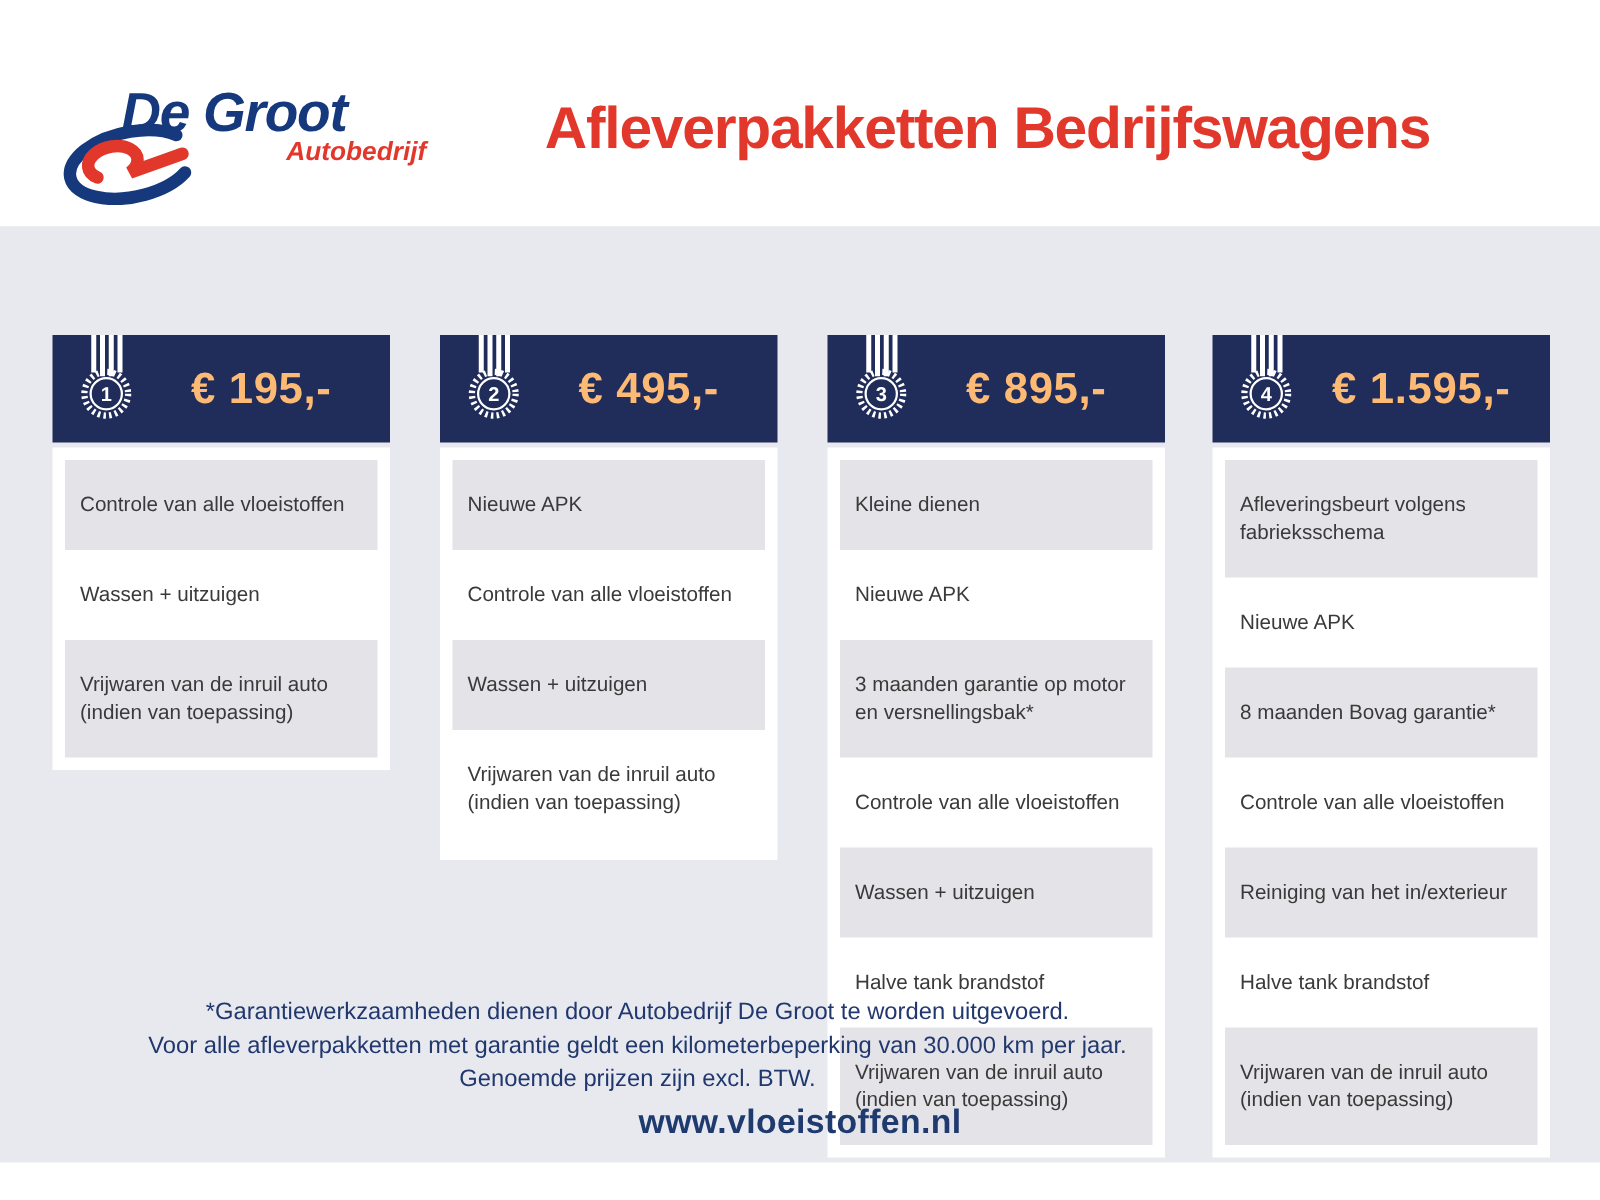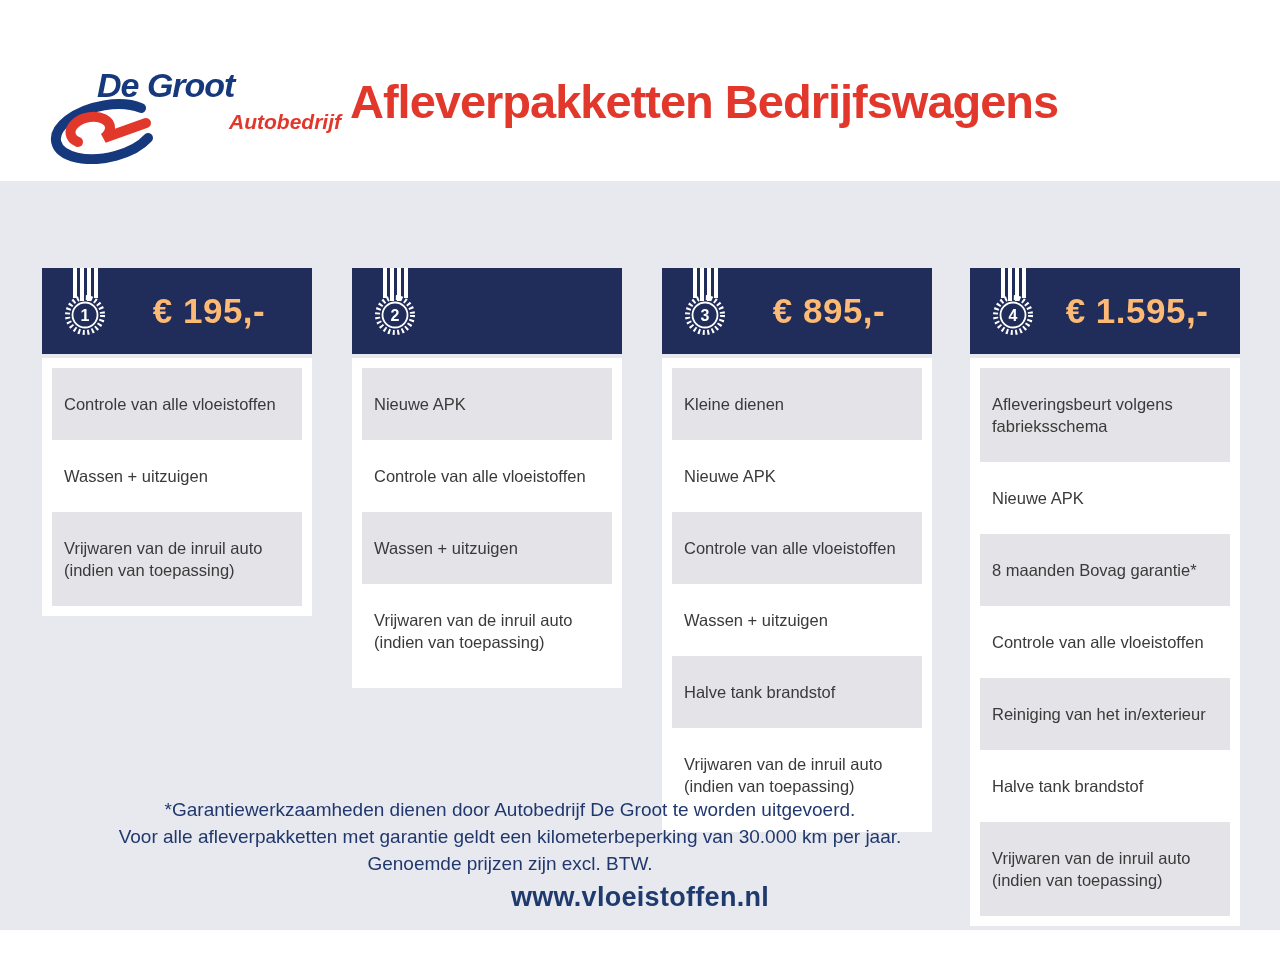--- a/index.html
+++ b/index.html
@@ -5,29 +5,29 @@
   html,body { margin:0; padding:0; background:#ffffff; }
   .page {
     position:relative; width:1280px; height:960px; background:#ffffff;
     font-family:"Liberation Sans", sans-serif; overflow:hidden;
   }
   
   .gray-band { position:absolute; left:0; top:181px; width:1280px; height:749px; background:#e8e9ee; }
   .logo { position:absolute; left:42px; top:58px; width:260px; height:110px; }
   .logo-swoosh { position:absolute; left:2px; top:40px; }
   .logo-line1 {
-    position:absolute; left:55px; top:8px; font-size:34px; font-weight:bold; font-style:italic;
+    position:absolute; left:55px; top:8px; font-size:44px; font-weight:bold; font-style:italic;
     color:#16387c; letter-spacing:-1px; white-space:nowrap;
   }
   .logo-line2 {
     position:absolute; left:155px; top:52px; font-size:21px; font-weight:bold; font-style:italic;
     color:#e2382c; white-space:nowrap;margin-left:32px;
   }
   .main-title {
-    position:absolute; left:350px; top:74px; width:880px; text-align:left;
+    position:absolute; left:350px; top:74px; width:880px; text-align:center;
     font-size:47px; font-weight:600; color:#e2382c; letter-spacing:-1px; white-space:nowrap;
   }
   
   .packages { position:absolute; left:0; top:0; width:1280px; height:960px; }
   .card { position:absolute; top:268px; width:270px; }
   .card-header {
     position:relative; height:86px; background:#202c59;
     display:flex; align-items:center;
   }
   .medal { position:absolute; left:14px; top:0; }
@@ -93,20 +93,21 @@
     <div class="card-header">
       <svg class="medal" width="58" height="76" viewBox="0 0 58 76">
         <rect x="17" y="0" width="4" height="30" fill="#ffffff"></rect>
         <rect x="24" y="0" width="4" height="33" fill="#ffffff"></rect>
         <rect x="31" y="0" width="4" height="33" fill="#ffffff"></rect>
         <rect x="38" y="0" width="4" height="30" fill="#ffffff"></rect>
         <circle cx="29" cy="47" r="17.5" fill="none" stroke="#ffffff" stroke-width="5" stroke-dasharray="2 2.6"></circle>
         <circle cx="29" cy="47" r="12.5" fill="none" stroke="#ffffff" stroke-width="1.8"></circle>
         <text class="medal-number" x="29" y="53" text-anchor="middle" font-size="16" font-weight="bold" fill="#ffffff" font-family="Liberation Sans, sans-serif">2</text>
       </svg>
+      <div class="price">€ 495,-</div>
     </div>
     <div class="card-body">
           <div class="item">Nieuwe APK</div>
           <div class="item">Controle van alle vloeistoffen</div>
           <div class="item">Wassen + uitzuigen</div>
           <div class="item">Vrijwaren van de inruil auto (indien van toepassing)</div>
         </div>
   </div>
 
   <div class="card" style="left: 662px;">
@@ -118,20 +119,21 @@
         <rect x="38" y="0" width="4" height="30" fill="#ffffff"></rect>
         <circle cx="29" cy="47" r="17.5" fill="none" stroke="#ffffff" stroke-width="5" stroke-dasharray="2 2.6"></circle>
         <circle cx="29" cy="47" r="12.5" fill="none" stroke="#ffffff" stroke-width="1.8"></circle>
         <text class="medal-number" x="29" y="53" text-anchor="middle" font-size="16" font-weight="bold" fill="#ffffff" font-family="Liberation Sans, sans-serif">3</text>
       </svg>
       <div class="price">€ 895,-</div>
     </div>
     <div class="card-body">
           <div class="item">Kleine dienen</div>
           <div class="item">Nieuwe APK</div>
+          <div class="item">3 maanden garantie op motor en versnellingsbak*</div>
           <div class="item">Controle van alle vloeistoffen</div>
           <div class="item">Wassen + uitzuigen</div>
           <div class="item">Halve tank brandstof</div>
           <div class="item">Vrijwaren van de inruil auto (indien van toepassing)</div>
         </div>
   </div>
 
   <div class="card" style="left: 970px;">
     <div class="card-header">
       <svg class="medal" width="58" height="76" viewBox="0 0 58 76">

